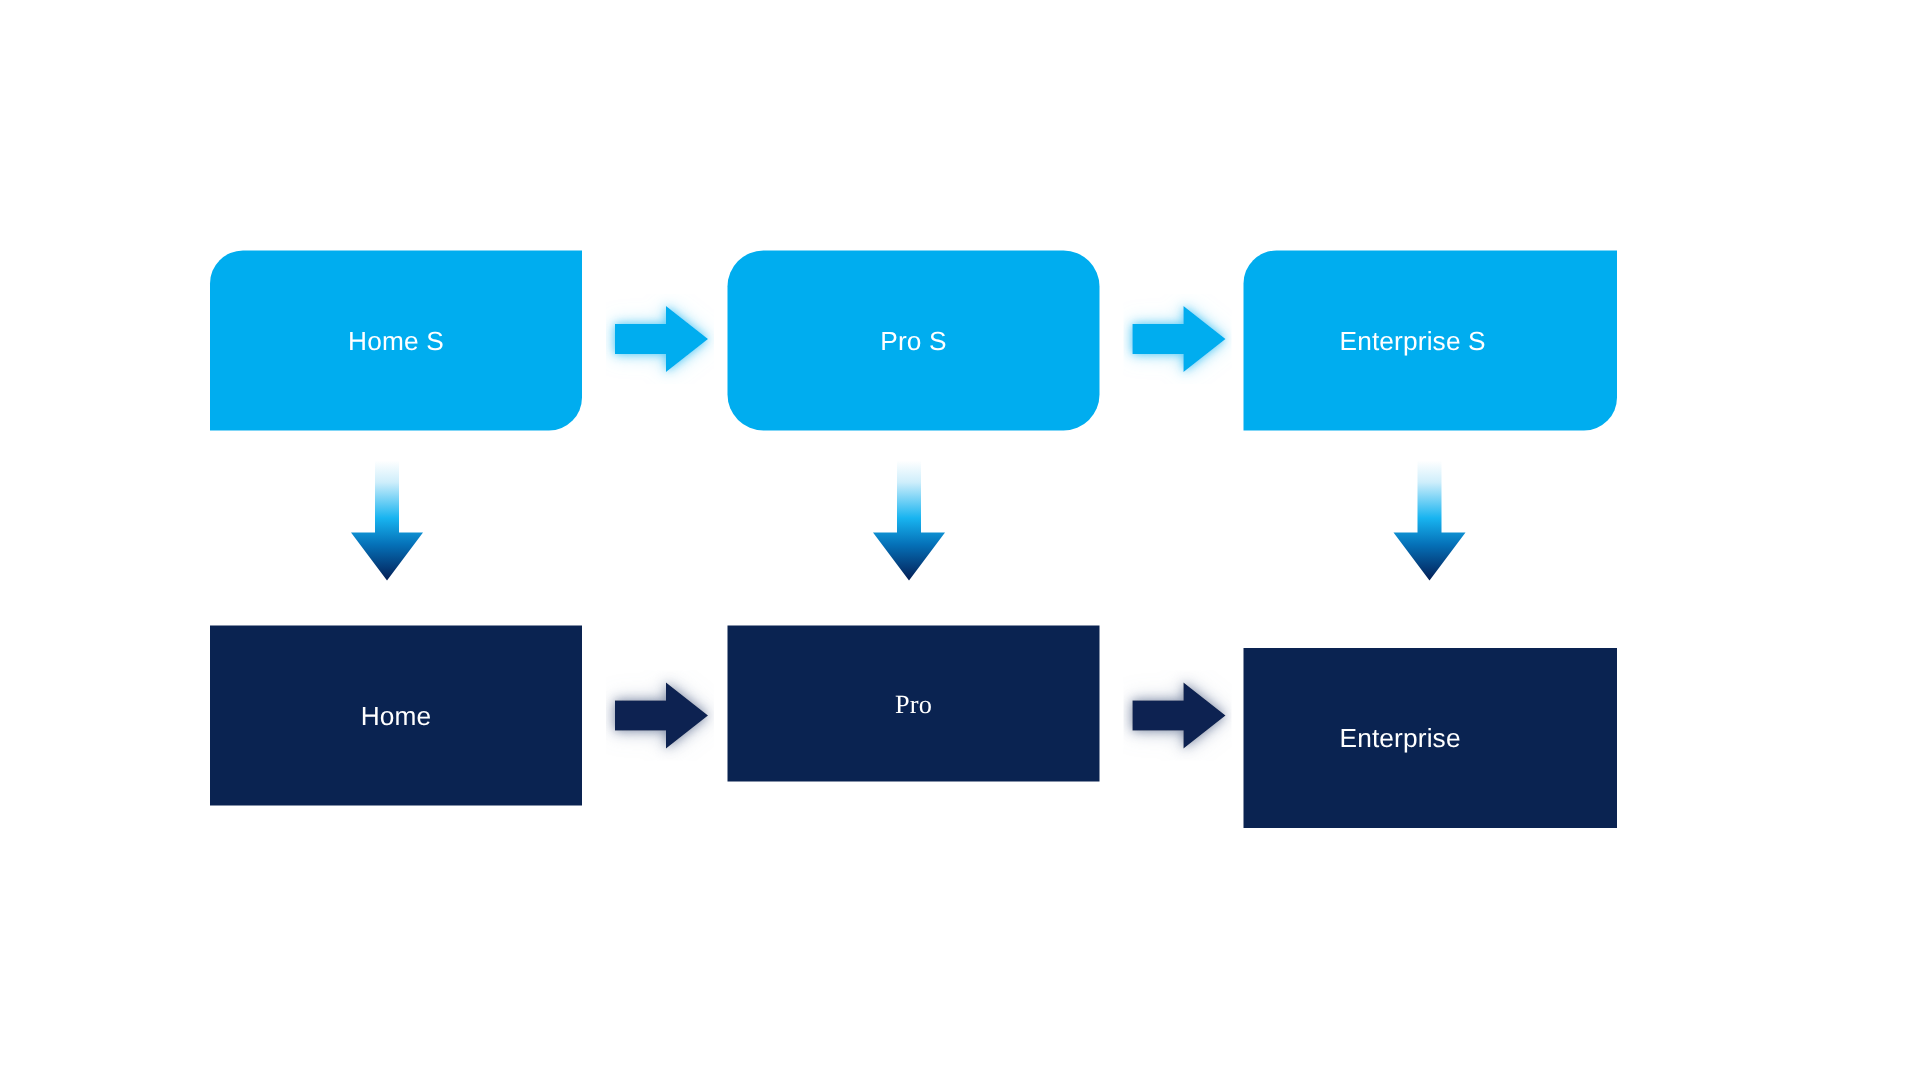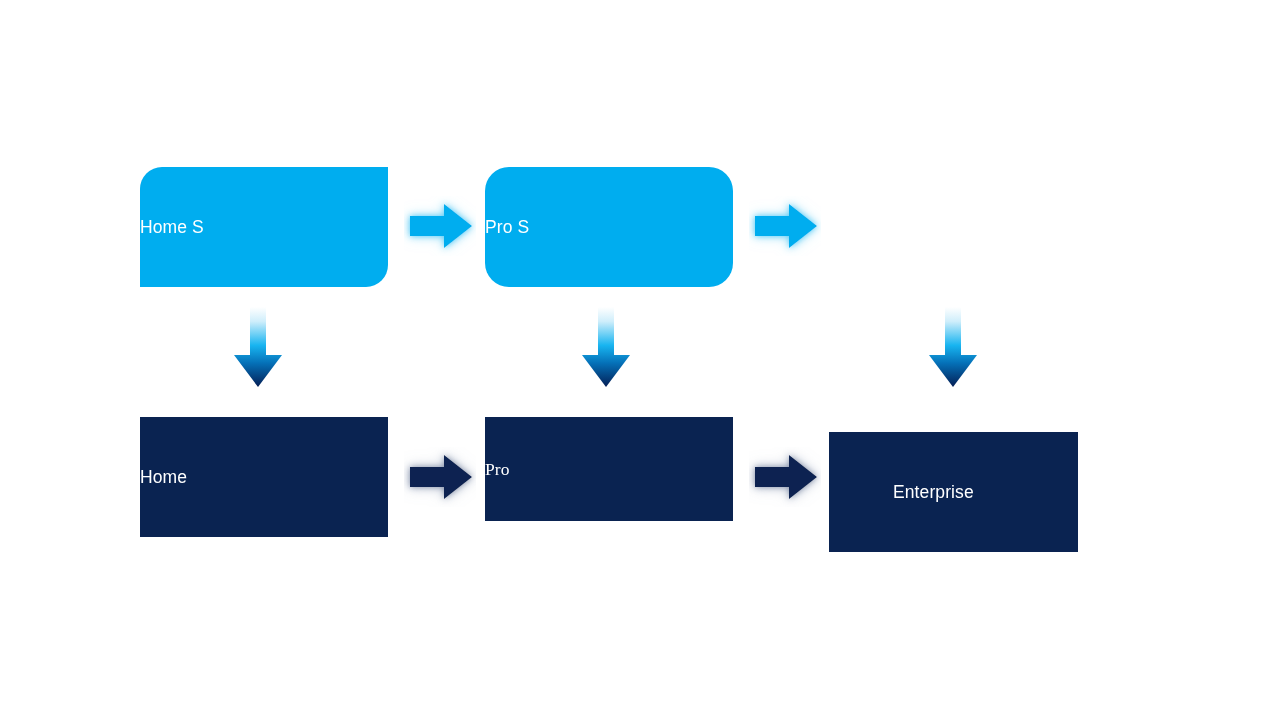--- a/index.html
+++ b/index.html
@@ -18,20 +18,21 @@
     width: 1280px;
     height: 720px;
     background: #ffffff;
   }
 
   
   .pbox {
     position: absolute;
     display: flex;
     align-items: center;
+    justify-content: center;
     box-sizing: border-box;
   }
   .pbox .plabel {
     color: #ffffff;
     font-size: 17.5px;
     font-weight: 400;
     letter-spacing: 0.1px;
     line-height: 1.2;
     white-space: nowrap;
   }
@@ -75,20 +76,23 @@
 <div id="canvas">
 
   <div class="pbox row-top" style="left:140px; top:167px; width:248px; height:120px;">
     <span class="plabel">Home S</span>
   </div>
 
   <div class="pbox row-top" style="left:485px; top:167px; width:248px; height:120px;border-radius:24px;">
     <span class="plabel">Pro S</span>
   </div>
 
+  <div class="pbox row-top shift-left" style="left:829px; top:167px; width:249px; height:120px;">
+    <span class="plabel">Enterprise S</span>
+  </div>
 
   <div class="harrow" style="left:404px; top:196px;">
     <svg viewBox="0 0 72 60" xmlns="http://www.w3.org/2000/svg">
       <defs>
         <filter id="glowCyan" x="-60%" y="-60%" width="220%" height="220%">
           <feDropShadow dx="0" dy="0" stdDeviation="3.2" flood-color="#49C8F5" flood-opacity="0.95"></feDropShadow>
           <feDropShadow dx="0" dy="0" stdDeviation="6" flood-color="#8FDCF8" flood-opacity="0.6"></feDropShadow>
         </filter>
       </defs>
       <path d="M6,20 L40,20 L40,8 L68,30 L40,52 L40,40 L6,40 Z" fill="#00ADEF" filter="url(#glowCyan)"></path>

